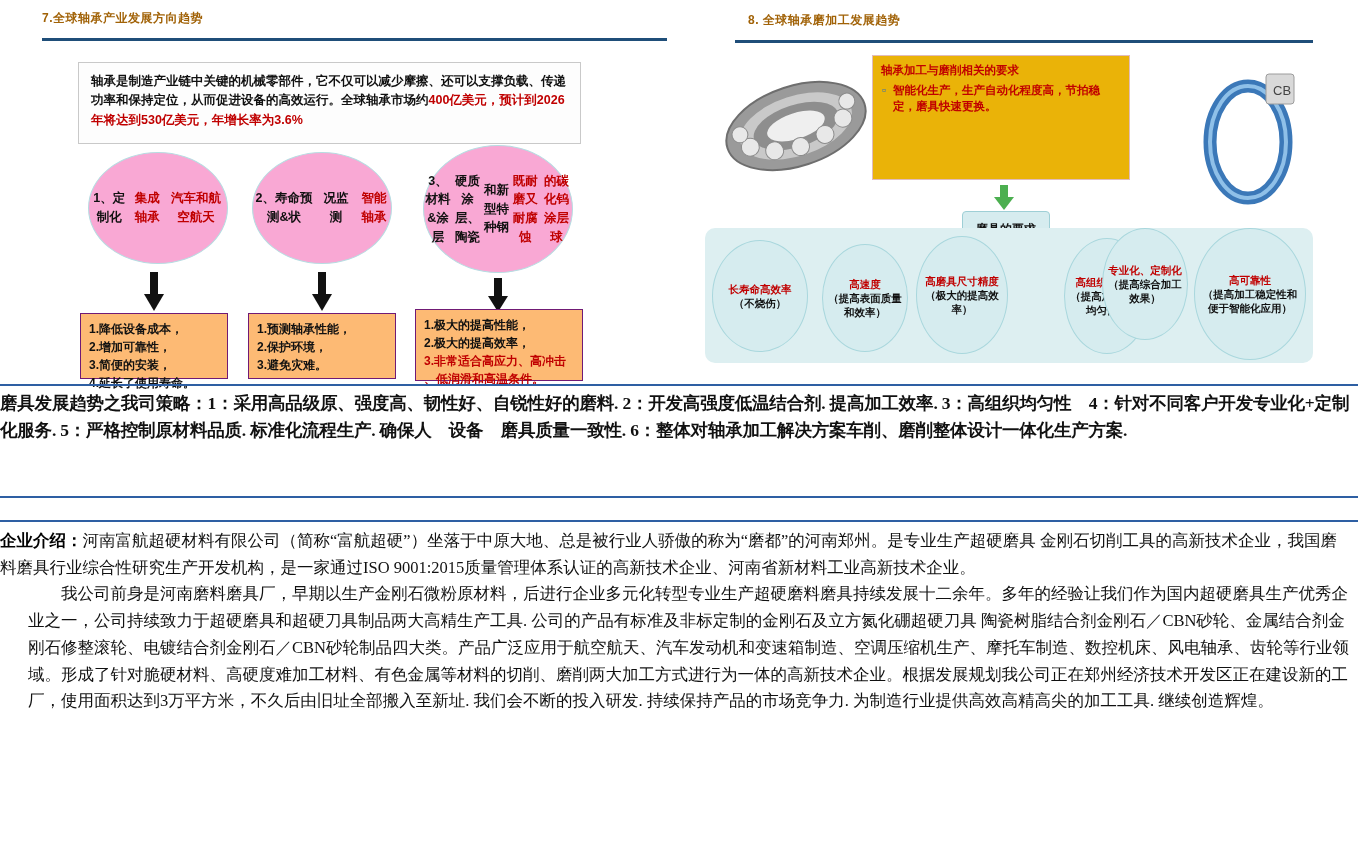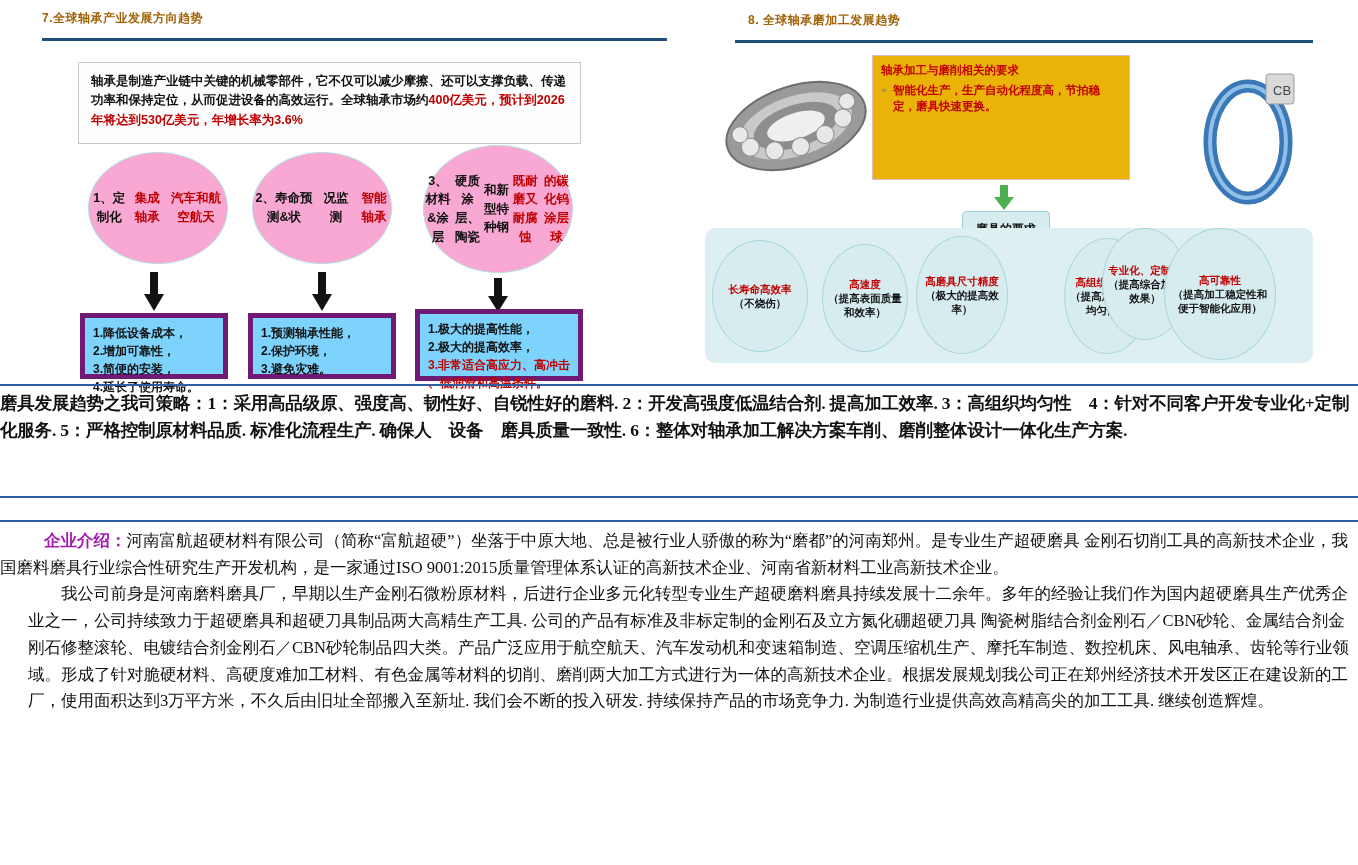--- a/index.html
+++ b/index.html
@@ -84,22 +84,22 @@
   .arrow {
     position: absolute;
     width: 22px; height: 40px;
   }
   #arr1 { left: 143px; top: 272px; }
   #arr2 { left: 311px; top: 272px; }
   #arr3 { left: 487px; top: 278px; }
 
   .box {
     position: absolute;
-    background: #7dd3fc;
-    border: 5px solid #701a75;
+    background: #fdba74;
+    border: 1px solid #701a75;
     box-sizing: border-box;
     padding: 6px 8px;
     font-size: 12px;
     line-height: 1.5;
     font-weight: bold;
     color: #111;
   }
   .box .red { color: #c00000; }
   #box1 { left: 80px;  top: 313px; width: 148px; height: 66px; }
   #box2 { left: 248px; top: 313px; width: 148px; height: 66px; }
@@ -185,21 +185,21 @@
     font-weight: bold;
     color: #111;
     padding: 4px;
   }
   .roval .red { color: #c00000; }
   #ro1 { left: 712px;  top: 240px; width: 96px;  height: 112px; }
   #ro2 { left: 822px;  top: 244px; width: 86px;  height: 108px; }
   #ro3 { left: 916px;  top: 236px; width: 92px;  height: 118px; }
   #ro4 { left: 1064px; top: 238px; width: 86px;  height: 116px; }
   #ro5 { left: 1102px; top: 228px; width: 86px;  height: 112px; justify-content: center; }
-  #ro6 { left: 1164px; top: 228px; width: 112px; height: 132px; text-align: center; }
+  #ro6 { left: 1194px; top: 228px; width: 112px; height: 132px; text-align: center; }
 
   
   .hline {
     position: absolute;
     left: 0; width: 1358px;
     height: 2px;
     background: #2e5fa3;
   }
   #hl1 { top: 384px; }
   #hl2 { top: 496px; }
@@ -220,22 +220,21 @@
     letter-spacing: -0.2px;
   }
   #para-company {
     left: 0; top: 528px;
     width: 1352px;
     font-size: 16.5px;
     line-height: 1.62;
   }
   #para-company .lead {
     font-weight: bold;
-    color: #a21caf;
-    padding-left: 44px;
+    color: #000000;
   }
   #para-company p { margin: 0; }
   #para-company .indent { text-indent: 33px; padding-left: 28px; }
 </style>
 </head>
 <body>
 
 <div class="page">
 
   <div class="sec-head" id="head-left">7.全球轴承产业发展方向趋势</div>

